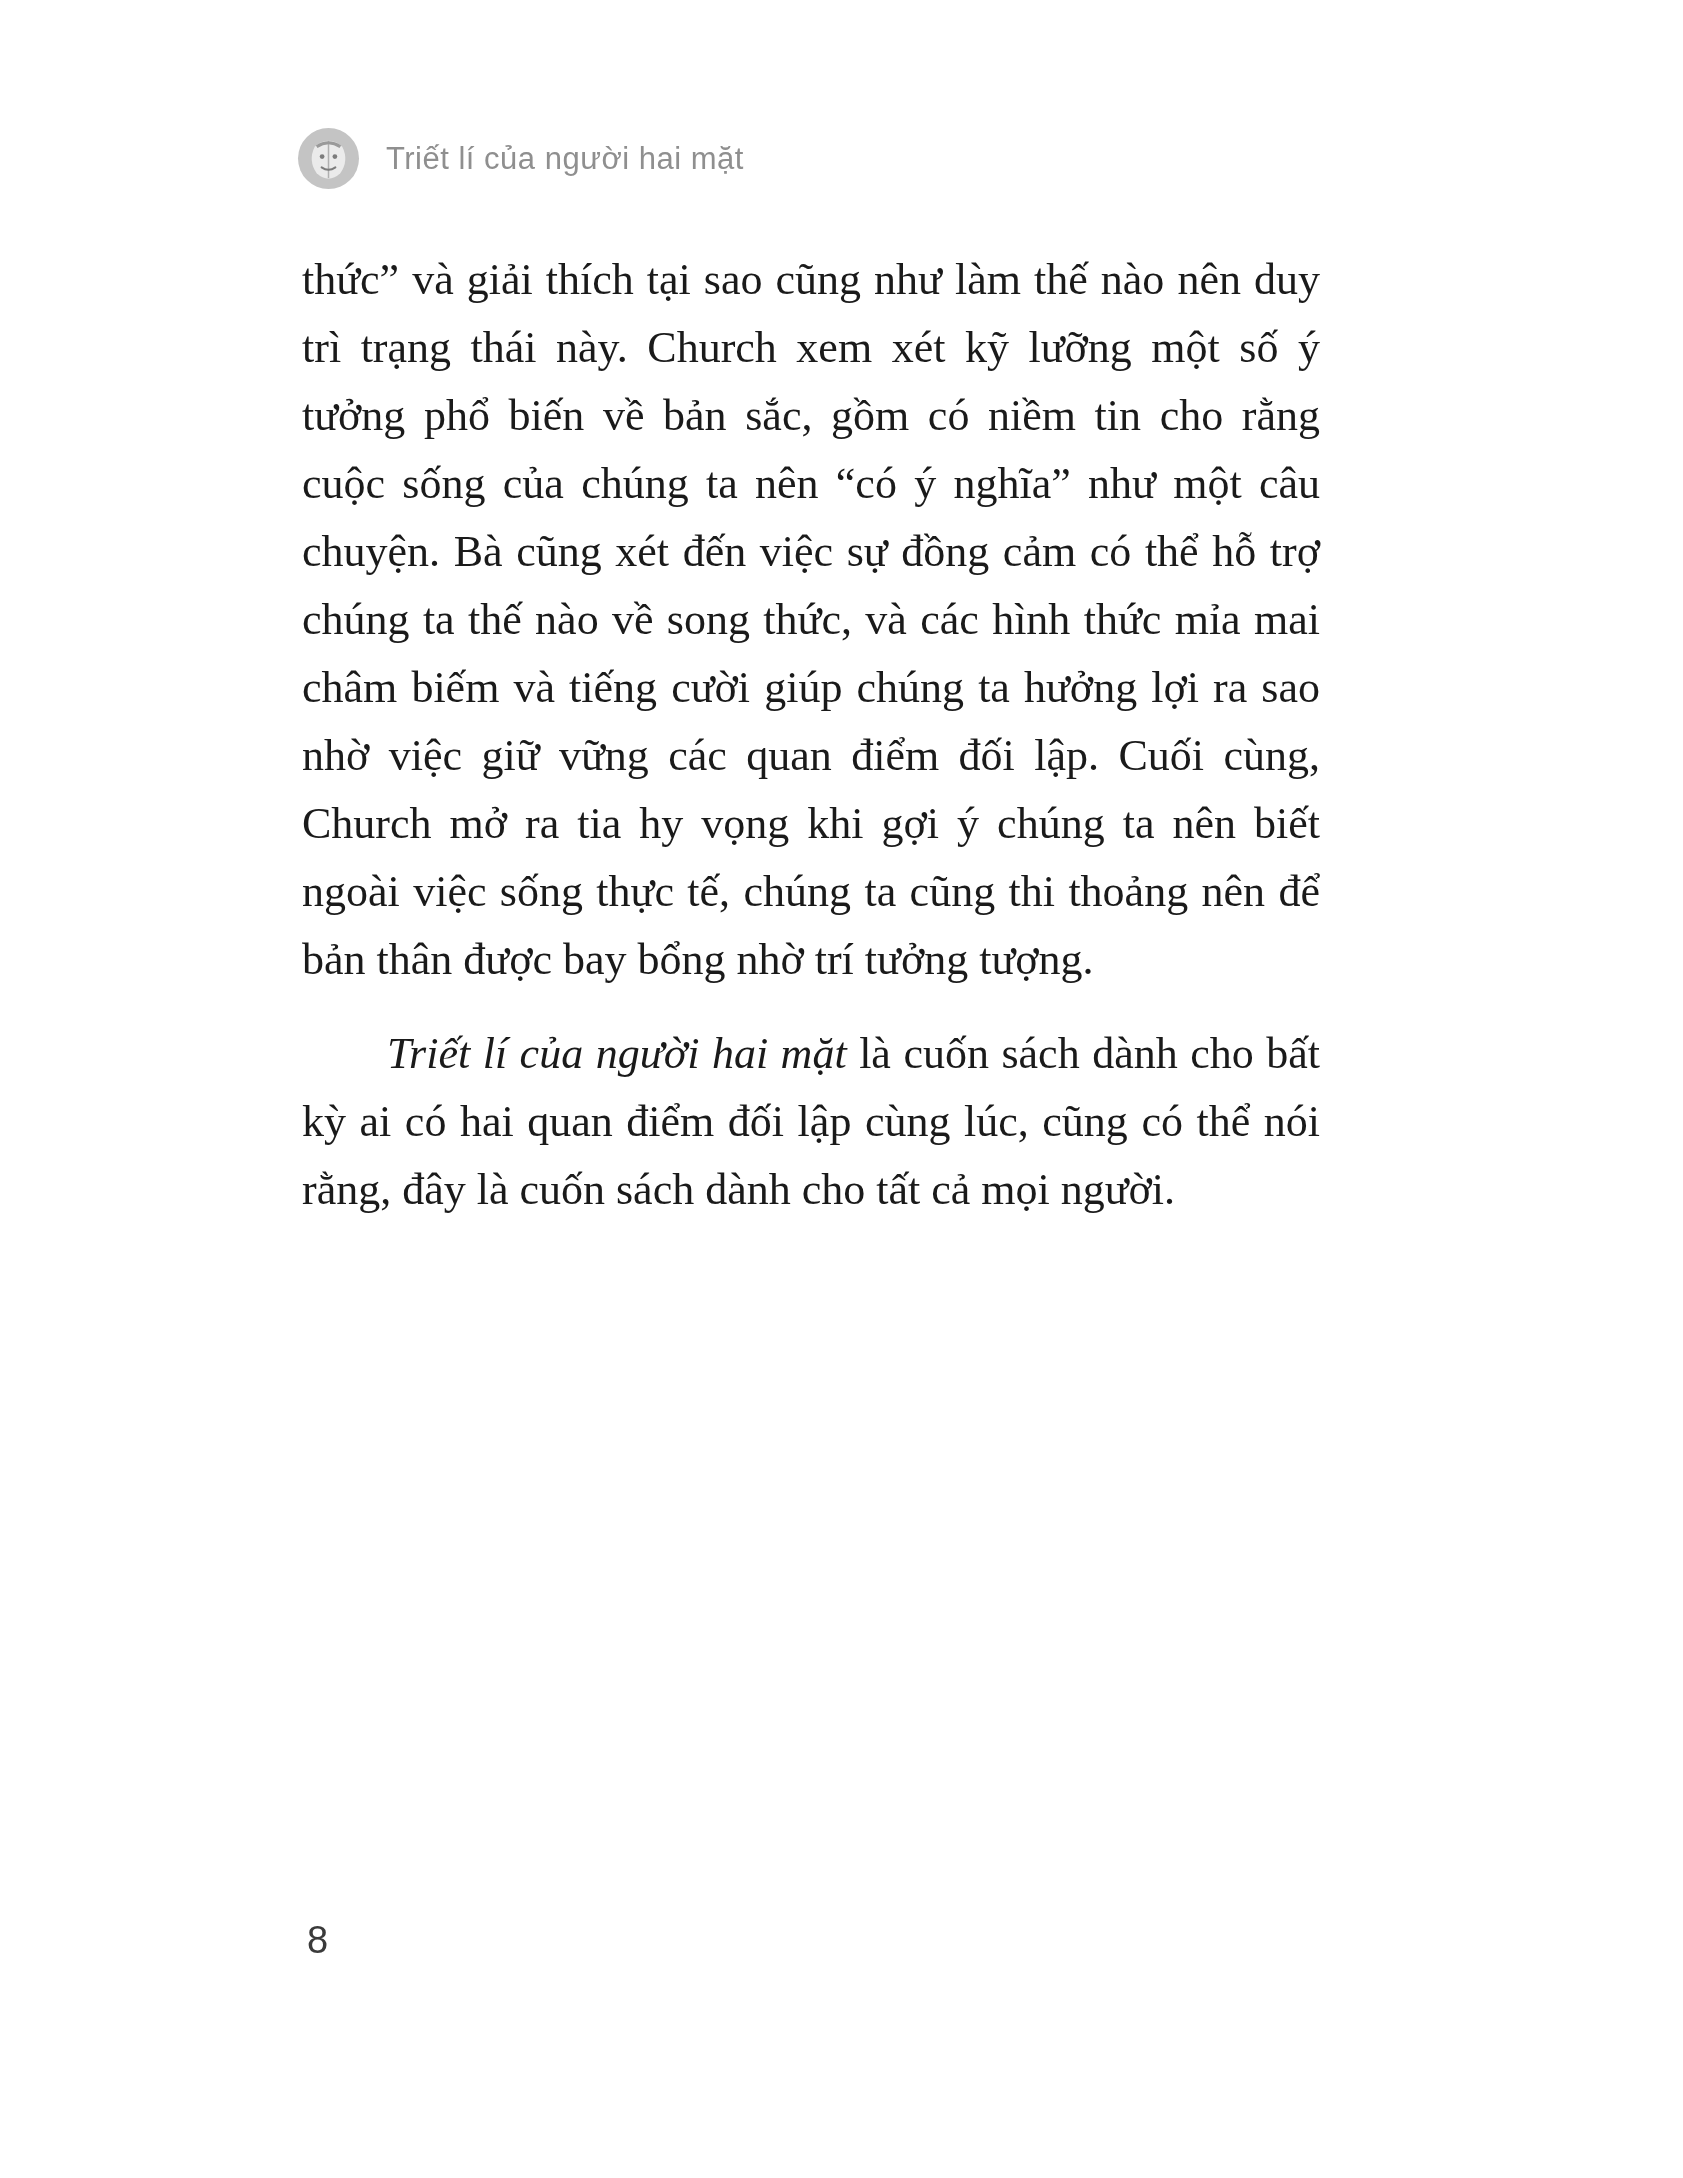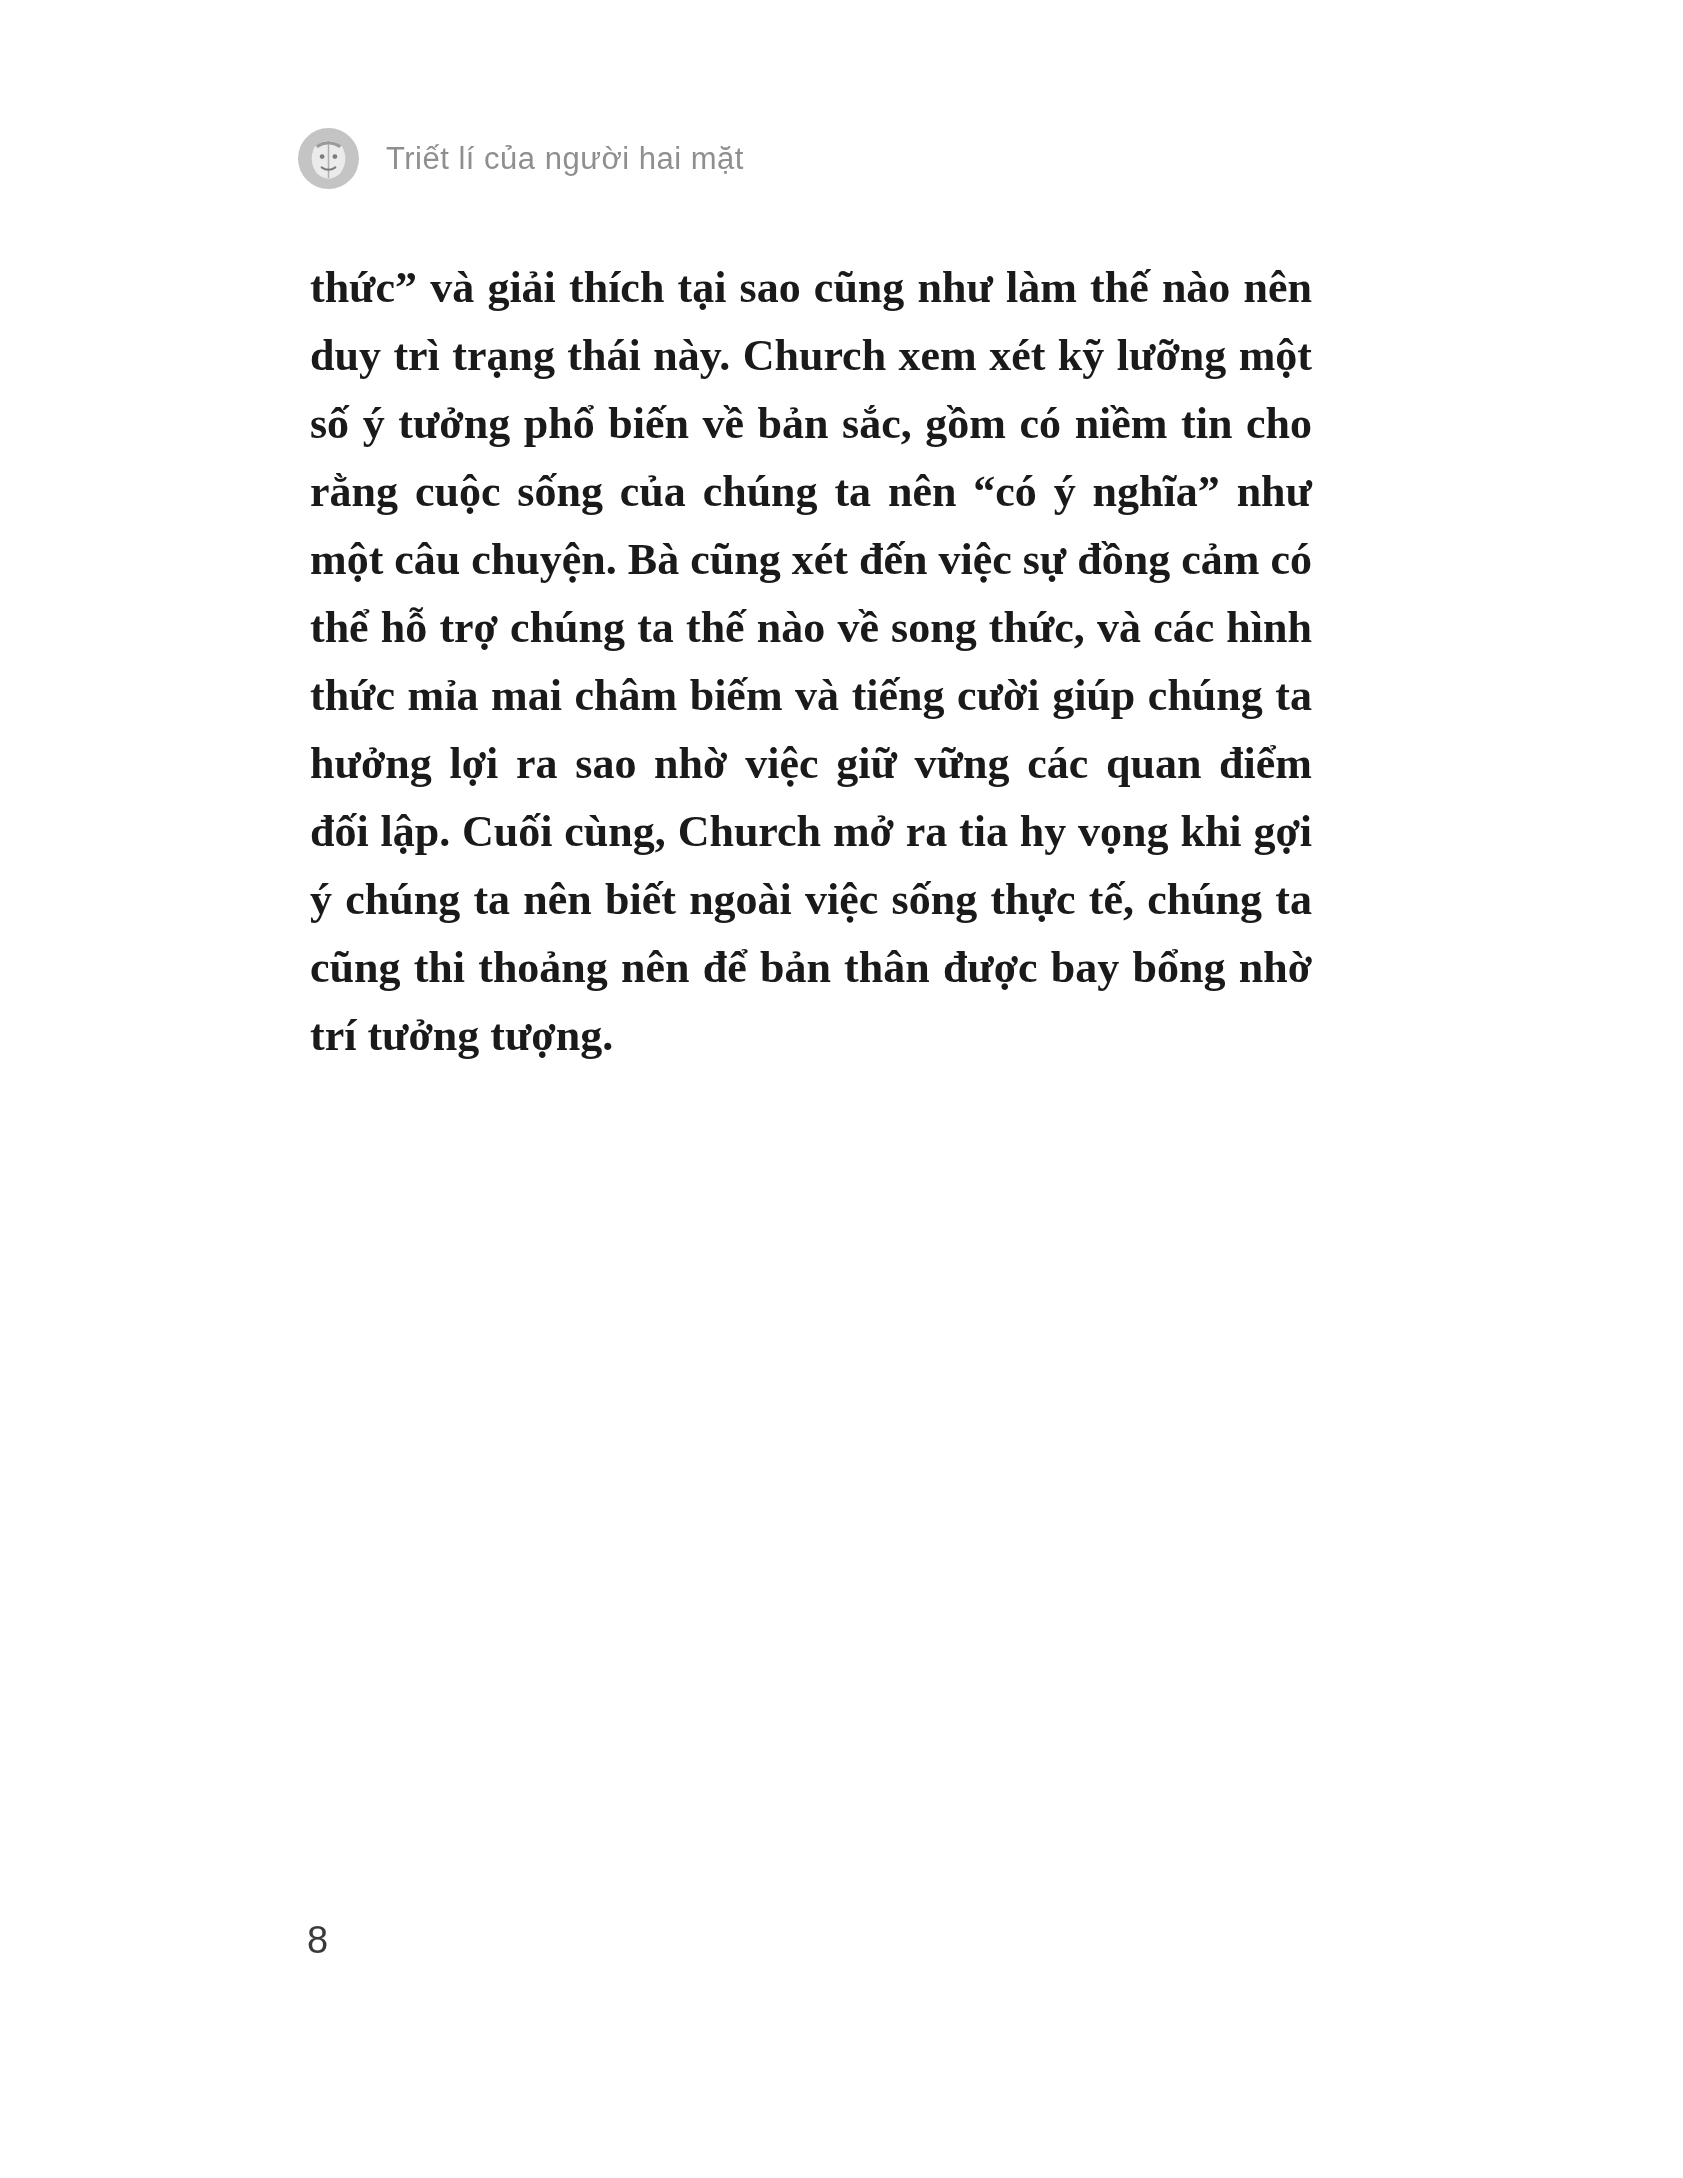--- a/index.html
+++ b/index.html
@@ -49,22 +49,21 @@
     position: absolute;
     left: 302px;
     top: 246px;
     width: 1018px;
     font-size: 44px;
     line-height: 68px;
     text-align: justify;
     color: #1a1a1a;
   }
   .para {
-    margin: 8px;
-    font-weight: bold;
+    margin: 0;
   }
   .para-2 {
     margin-top: 26px;
     text-indent: 85px;
   }
   .italic-lead {
     font-style: italic;
   }
   .page-number {
     position: absolute;
@@ -90,18 +89,19 @@
         <circle cx="38.5" cy="30" r="2.4" fill="#7c7c7c"></circle>
         <path d="M25 41 q7 5 14 0" stroke="#7c7c7c" stroke-width="2" fill="none" stroke-linecap="round"></path>
         <path d="M20 20 q12 -8 24 0" stroke="#9a9a9a" stroke-width="3" fill="none"></path>
       </svg>
     </span>
     <span class="header-title">Triết lí của người hai mặt</span>
   </div>
 
   <div class="body-text">
     <p class="para para-1">thức” và giải thích tại sao cũng như làm thế nào nên duy trì trạng thái này. Church xem xét kỹ lưỡng một số ý tưởng phổ biến về bản sắc, gồm có niềm tin cho rằng cuộc sống của chúng ta nên “có ý nghĩa” như một câu chuyện. Bà cũng xét đến việc sự đồng cảm có thể hỗ trợ chúng ta thế nào về song thức, và các hình thức mỉa mai châm biếm và tiếng cười giúp chúng ta hưởng lợi ra sao nhờ việc giữ vững các quan điểm đối lập. Cuối cùng, Church mở ra tia hy vọng khi gợi ý chúng ta nên biết ngoài việc sống thực tế, chúng ta cũng thi thoảng nên để bản thân được bay bổng nhờ trí tưởng tượng.</p>
+    <p class="para para-2"><span class="italic-lead">Triết lí của người hai mặt </span><span>là cuốn sách dành cho bất kỳ ai có hai quan điểm đối lập cùng lúc, cũng có thể nói rằng, đây là cuốn sách dành cho tất cả mọi người.</span></p>
   </div>
 
   <div class="page-number">8</div>
 
 </div>
 
 
 </body></html>

